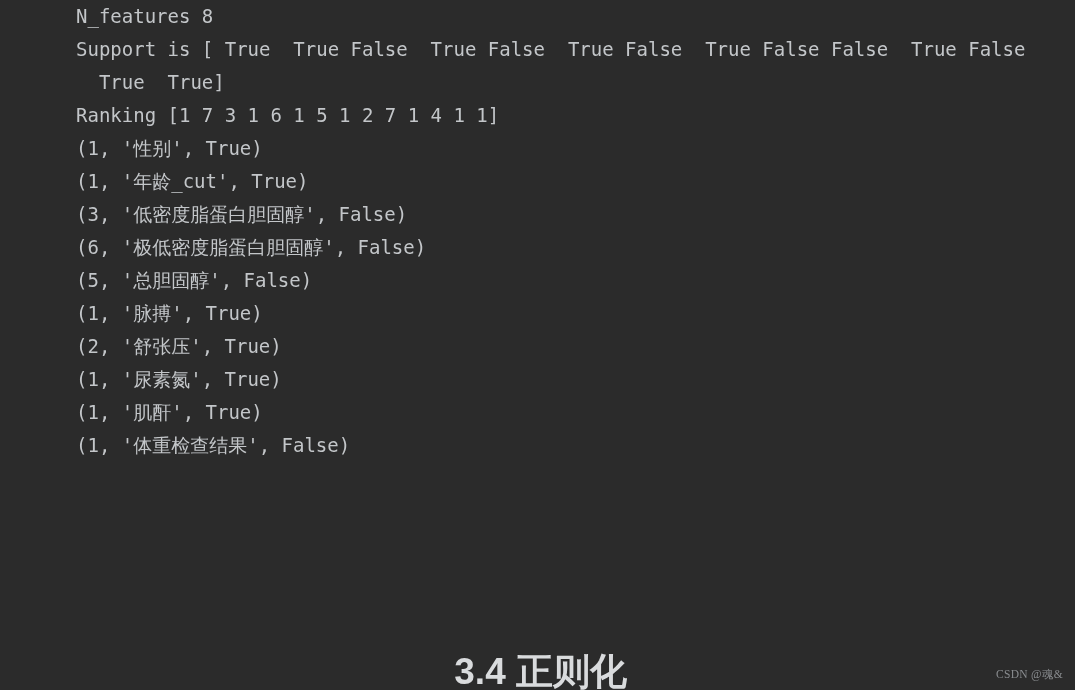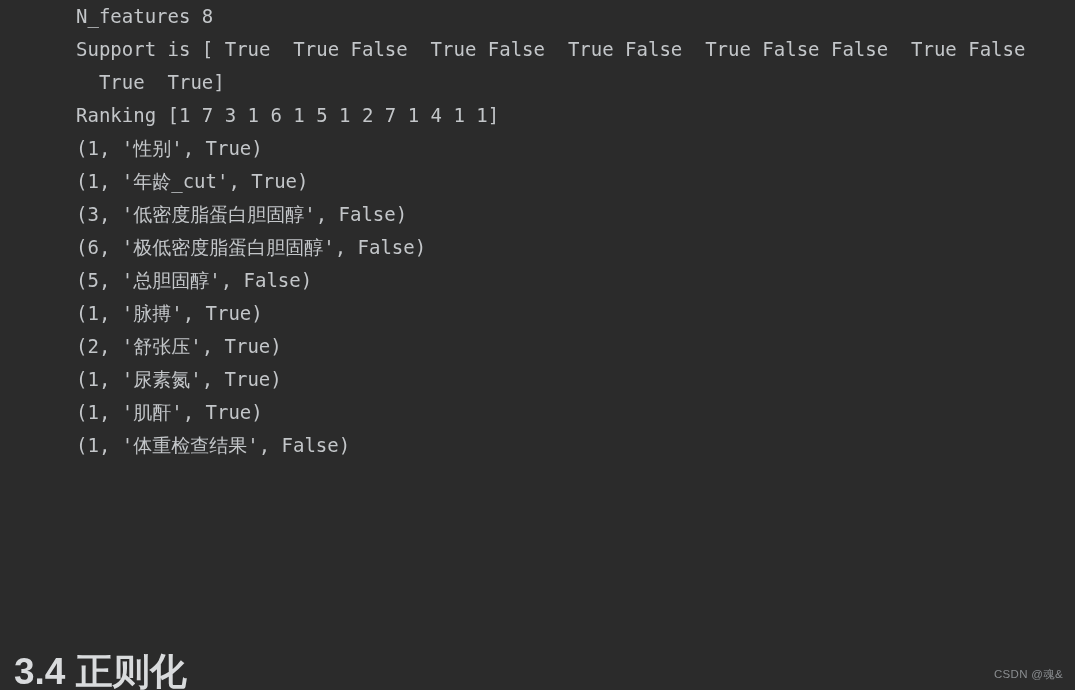--- a/index.html
+++ b/index.html
@@ -28,41 +28,42 @@
     font-size: 19px;
     line-height: 33px;
     height: 33px;
     color: #c3c6c9;
     white-space: pre;
     letter-spacing: 0px;
   }
 
   #heading-section {
     position: absolute;
-    left: 14px;
+    left: 27px;
     top: 651px;
     width: 600px;
     height: 39px;
     overflow: hidden;
+    text-align: right;
   }
   #heading-section .doc-heading {
     font-family: "Liberation Sans", "DejaVu Sans", sans-serif;
     font-size: 37px;
     font-weight: bold;
     color: #d9dbdd;
     line-height: 42px;
     white-space: pre;
     margin: 0;
   }
 
   #watermark {
     position: absolute;
     right: 12px;
     bottom: 8px;
-    font-family: Liberation Sans, sans-serif;
+    font-family: Liberation Serif, serif;
     font-size: 11.5px;
     color: #8a8d90;
     white-space: pre;
     letter-spacing: 0.3px;
   }
 </style>
 </head>
 <body>
 
 <div id="output-block">

